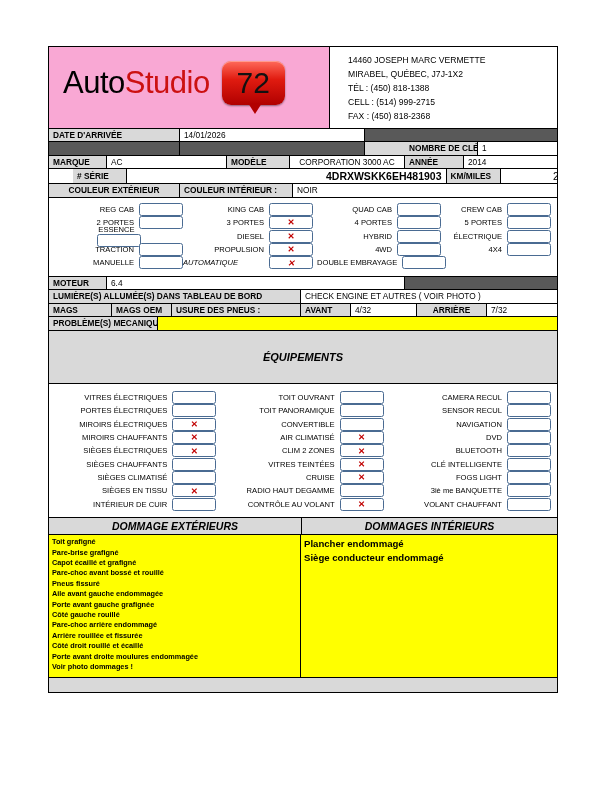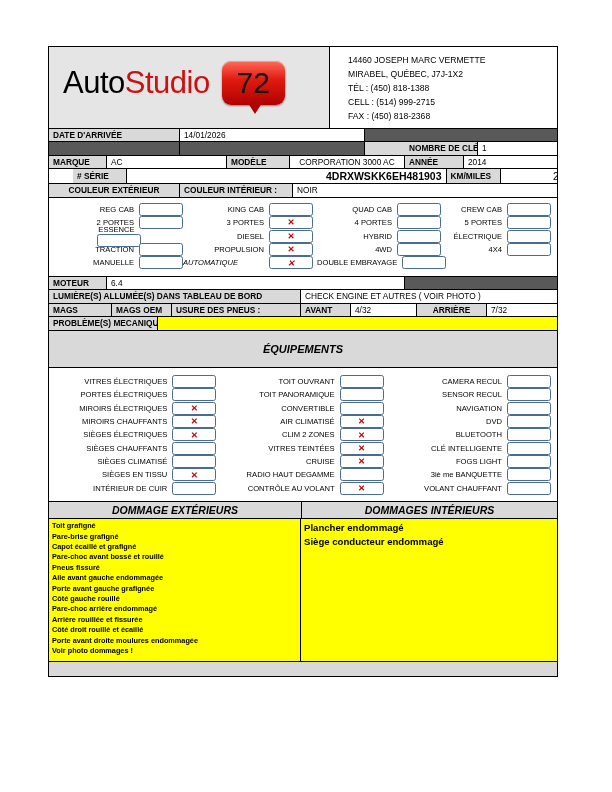--- a/index.html
+++ b/index.html
@@ -3,21 +3,21 @@
 <meta charset="utf-8">
 <style>
   html,body{margin:0;padding:0;background:#ffffff;}
   body{width:612px;height:792px;font-family:"Liberation Sans",sans-serif;-webkit-font-smoothing:antialiased;}
   .page{position:relative;width:612px;height:792px;}
 
   .sheet{position:absolute;left:48px;top:46px;width:510px;border:1px solid #000;box-sizing:border-box;}
 
   
   .hdr{display:flex;border-bottom:1px solid #000;}
-  .logo-cell{width:281px;box-sizing:border-box;border-right:1px solid #000;padding:6px 0 4px 14px;background:#e5e5e5;}
+  .logo-cell{width:281px;box-sizing:border-box;border-right:1px solid #000;padding:6px 0 4px 14px;background:#f9a8d4;}
   .logo{display:flex;align-items:center;height:60px;}
   .logo-text{font-size:31px;letter-spacing:-0.5px;white-space:nowrap;font-weight:400;}
   .logo-text .k{color:#000;}
   .logo-text .r{color:#cc1111;}
   .badge-wrap{position:relative;margin-left:12px;}
   .badge{width:63px;height:44px;border-radius:9px;
     background:linear-gradient(180deg,#e8past 0%,#c00 100%);
     background:linear-gradient(180deg,#ff6a5a 0%,#e01b10 42%,#b00000 100%);
     box-shadow:inset 0 1px 0 #ff9b90, 0 1px 2px rgba(0,0,0,.45);
     display:flex;align-items:center;justify-content:center;}
@@ -46,21 +46,21 @@
   .cbblock{padding:5px 6px 6px 6px;background:#fff;border-bottom:1px solid #000;}
   .cbrow{display:flex;align-items:center;height:13.4px;}
   .cbgrp{display:flex;align-items:center;}
   .cbname{font-size:7.6px;text-align:right;padding-right:5px;white-space:nowrap;}
   .box{width:42px;height:11px;border:1.4px solid #4a6b92;border-radius:2.5px;background:#fff;
        display:flex;align-items:center;justify-content:center;flex:none;}
   .box b{color:#c00000;font-size:8.5px;font-weight:bold;line-height:1;}
 
   
   .eqhead{background:#d9d9d9;text-align:center;font-style:italic;font-weight:bold;font-size:11px;
-          padding:12px 0;border-bottom:1px solid #000;}
+          padding:20px 0;border-bottom:1px solid #000;}
   .eqbody{display:flex;background:#fff;border-bottom:1px solid #000;padding:7px 0 6px 0;}
   .eqcol{flex:1;}
   .eqrow{display:flex;align-items:center;justify-content:flex-end;height:13.4px;}
   .eqlabel{font-size:7.6px;text-align:right;padding-right:5px;white-space:nowrap;}
 
   
   .dmghead{display:flex;border-bottom:1px solid #000;}
   .dmghead > div{background:#d9d9d9;text-align:center;font-style:italic;font-weight:bold;font-size:10.5px;padding:2px 0;}
   .dmgbody{display:flex;border-bottom:1px solid #000;}
   .dmgcell{background:#ffff00;padding:2px 3px 4px 3px;font-size:7.3px;font-weight:bold;line-height:1.43;box-sizing:border-box;}

